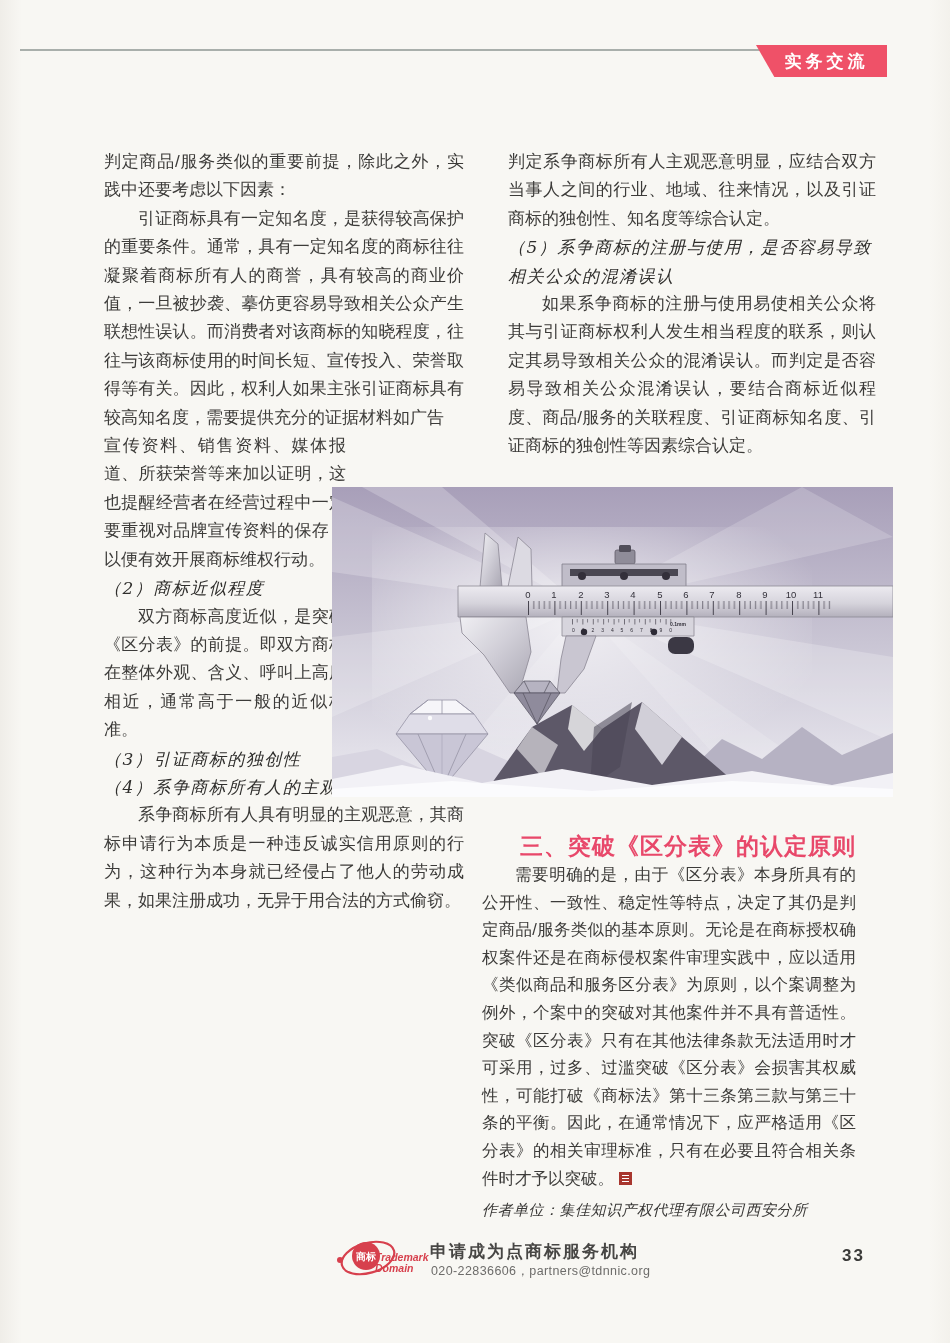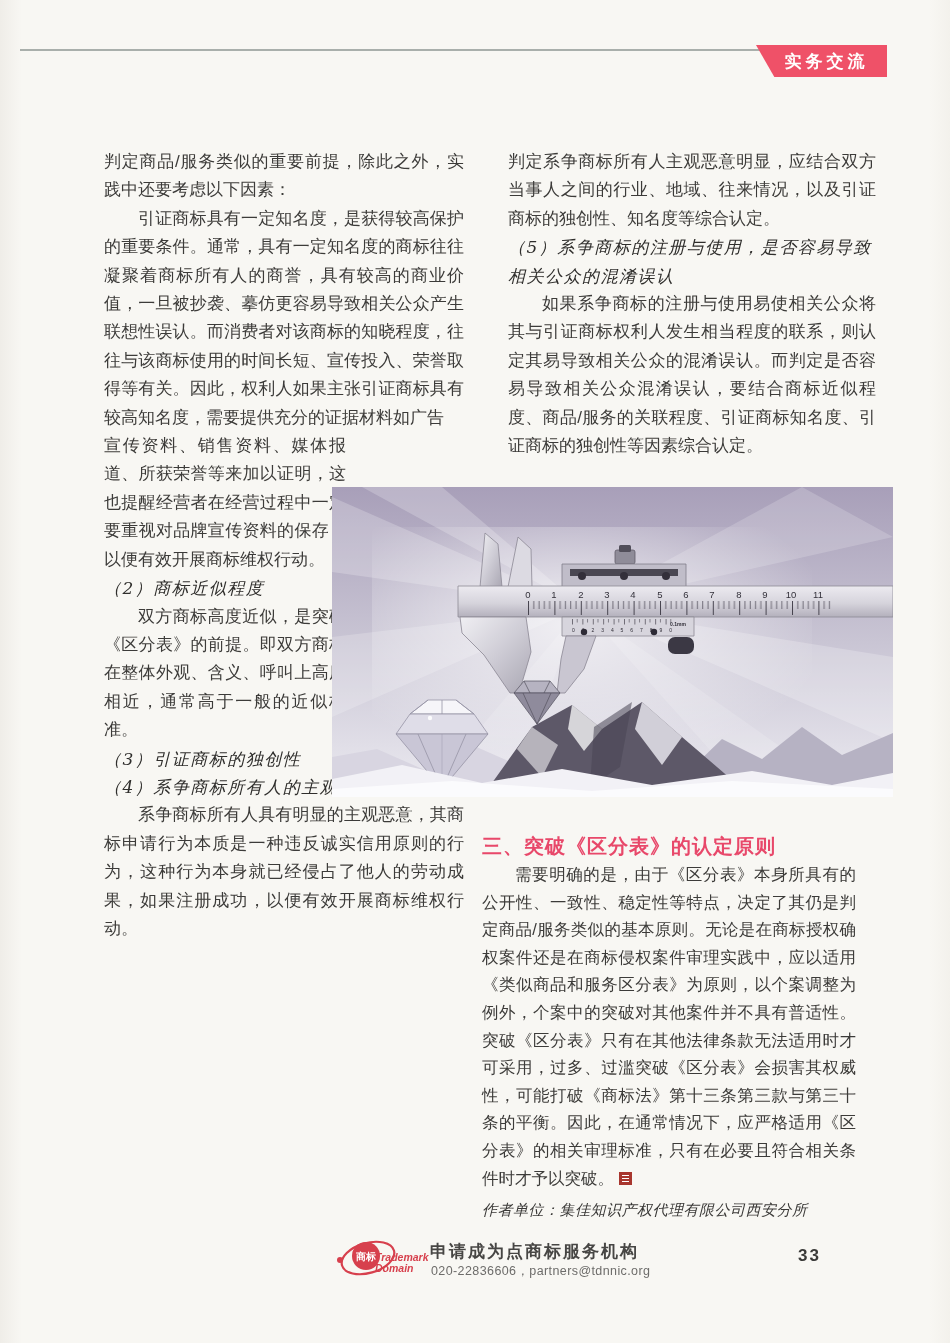--- a/index.html
+++ b/index.html
@@ -24,22 +24,22 @@
   .col p{margin:0;}
   .indent{text-indent:2em;}
   .kai{
     font-family:"DejaVu Serif",serif; font-style:italic; font-weight:500;
     letter-spacing:1.5px; color:#2f2e2c; text-align:left;
   }
   .narrow{width:242px;}
   .photo{position:absolute; left:332px; top:487px; width:561px; height:310px;}
   .section{position:absolute; left:482px; top:831px; width:374px; text-align:justify; font-size:16.5px; line-height:27.6px;}
   .section-heading{
-    margin:0 0 4px 0; color:#e8486a; font-size:20px; font-weight:bold;
-    letter-spacing:1px; text-align:left; line-height:30px;
+    margin:0 0 4px 0; color:#e8486a; font-size:23px; font-weight:bold;
+    letter-spacing:1px; text-align:right; line-height:30px;
   }
   .section p{margin:0;}
   .seal{
     display:inline-block; width:13px; height:13px; margin-left:5px; vertical-align:-1px;
     background:
       linear-gradient(#fff,#fff) 3px 3px/7px 1px no-repeat,
       linear-gradient(#fff,#fff) 3px 6px/7px 1px no-repeat,
       linear-gradient(#fff,#fff) 3px 9px/7px 1px no-repeat,
       #a8362e;
   }
@@ -47,21 +47,21 @@
     margin-top:5px !important; text-align:left; font-size:15px;
     font-family:"DejaVu Serif",serif; font-style:italic; color:#3a3937; letter-spacing:0.5px;
   }
   .footer-logo{position:absolute; left:334px; top:1236px; width:96px; height:56px;}
   .footer-en{
     position:absolute; left:375px; top:1252px; width:60px; line-height:11px;
     color:#d7404d; font-size:10.5px; font-weight:bold; font-style:italic;
   }
   .footer-text1{position:absolute; left:430px; top:1240px; font-size:17px; font-weight:bold; color:#474644; letter-spacing:2px;}
   .footer-text2{position:absolute; left:431px; top:1263px; font-size:12.5px; color:#6d6c6a; letter-spacing:0.4px;}
-  .page-number{position:absolute; left:798px; top:1246px; font-size:17px; font-weight:bold; color:#3a3a38; letter-spacing:2px;}
+  .page-number{position:absolute; left:842px; top:1246px; font-size:17px; font-weight:bold; color:#3a3a38; letter-spacing:2px;}
 </style>
 </head>
 <body>
 
 <div class="page">
 
   <div class="top-rule"></div>
   <div class="tab">
     <span>实务交流</span>
   </div>
@@ -69,21 +69,21 @@
   <div class="col col-left">
     <p>判定商品/服务类似的重要前提，除此之外，实践中还要考虑以下因素：</p>
     <p class="indent">引证商标具有一定知名度，是获得较高保护的重要条件。通常，具有一定知名度的商标往往凝聚着商标所有人的商誉，具有较高的商业价值，一旦被抄袭、摹仿更容易导致相关公众产生联想性误认。而消费者对该商标的知晓程度，往往与该商标使用的时间长短、宣传投入、荣誉取得等有关。因此，权利人如果主张引证商标具有较高知名度，需要提供充分的证据材料如广告</p>
     <div class="narrow">
       <p>宣传资料、销售资料、媒体报道、所获荣誉等来加以证明，这也提醒经营者在经营过程中一定要重视对品牌宣传资料的保存，以便有效开展商标维权行动。</p>
       <p class="kai">（2）商标近似程度</p>
       <p class="indent">双方商标高度近似，是突破《区分表》的前提。即双方商标在整体外观、含义、呼叫上高度相近，通常高于一般的近似标准。</p>
     </div>
     <p class="kai">（3）引证商标的独创性</p>
     <p class="kai">（4）系争商标所有人的主观恶意明显</p>
-    <p class="indent">系争商标所有人具有明显的主观恶意，其商标申请行为本质是一种违反诚实信用原则的行为，这种行为本身就已经侵占了他人的劳动成果，如果注册成功，以便有效开展商标维权行动。</p>
+    <p class="indent">系争商标所有人具有明显的主观恶意，其商标申请行为本质是一种违反诚实信用原则的行为，这种行为本身就已经侵占了他人的劳动成果，如果注册成功，无异于用合法的方式偷窃。</p>
   </div>
 
   <div class="col col-right">
     <p>判定系争商标所有人主观恶意明显，应结合双方当事人之间的行业、地域、往来情况，以及引证商标的独创性、知名度等综合认定。</p>
     <p class="kai">（5）系争商标的注册与使用，是否容易导致相关公众的混淆误认</p>
     <p class="indent">如果系争商标的注册与使用易使相关公众将其与引证商标权利人发生相当程度的联系，则认定其易导致相关公众的混淆误认。而判定是否容易导致相关公众混淆误认，要结合商标近似程度、商品/服务的关联程度、引证商标知名度、引证商标的独创性等因素综合认定。</p>
   </div>
 
   <svg class="photo" viewBox="0 0 561 310">
     <defs>

